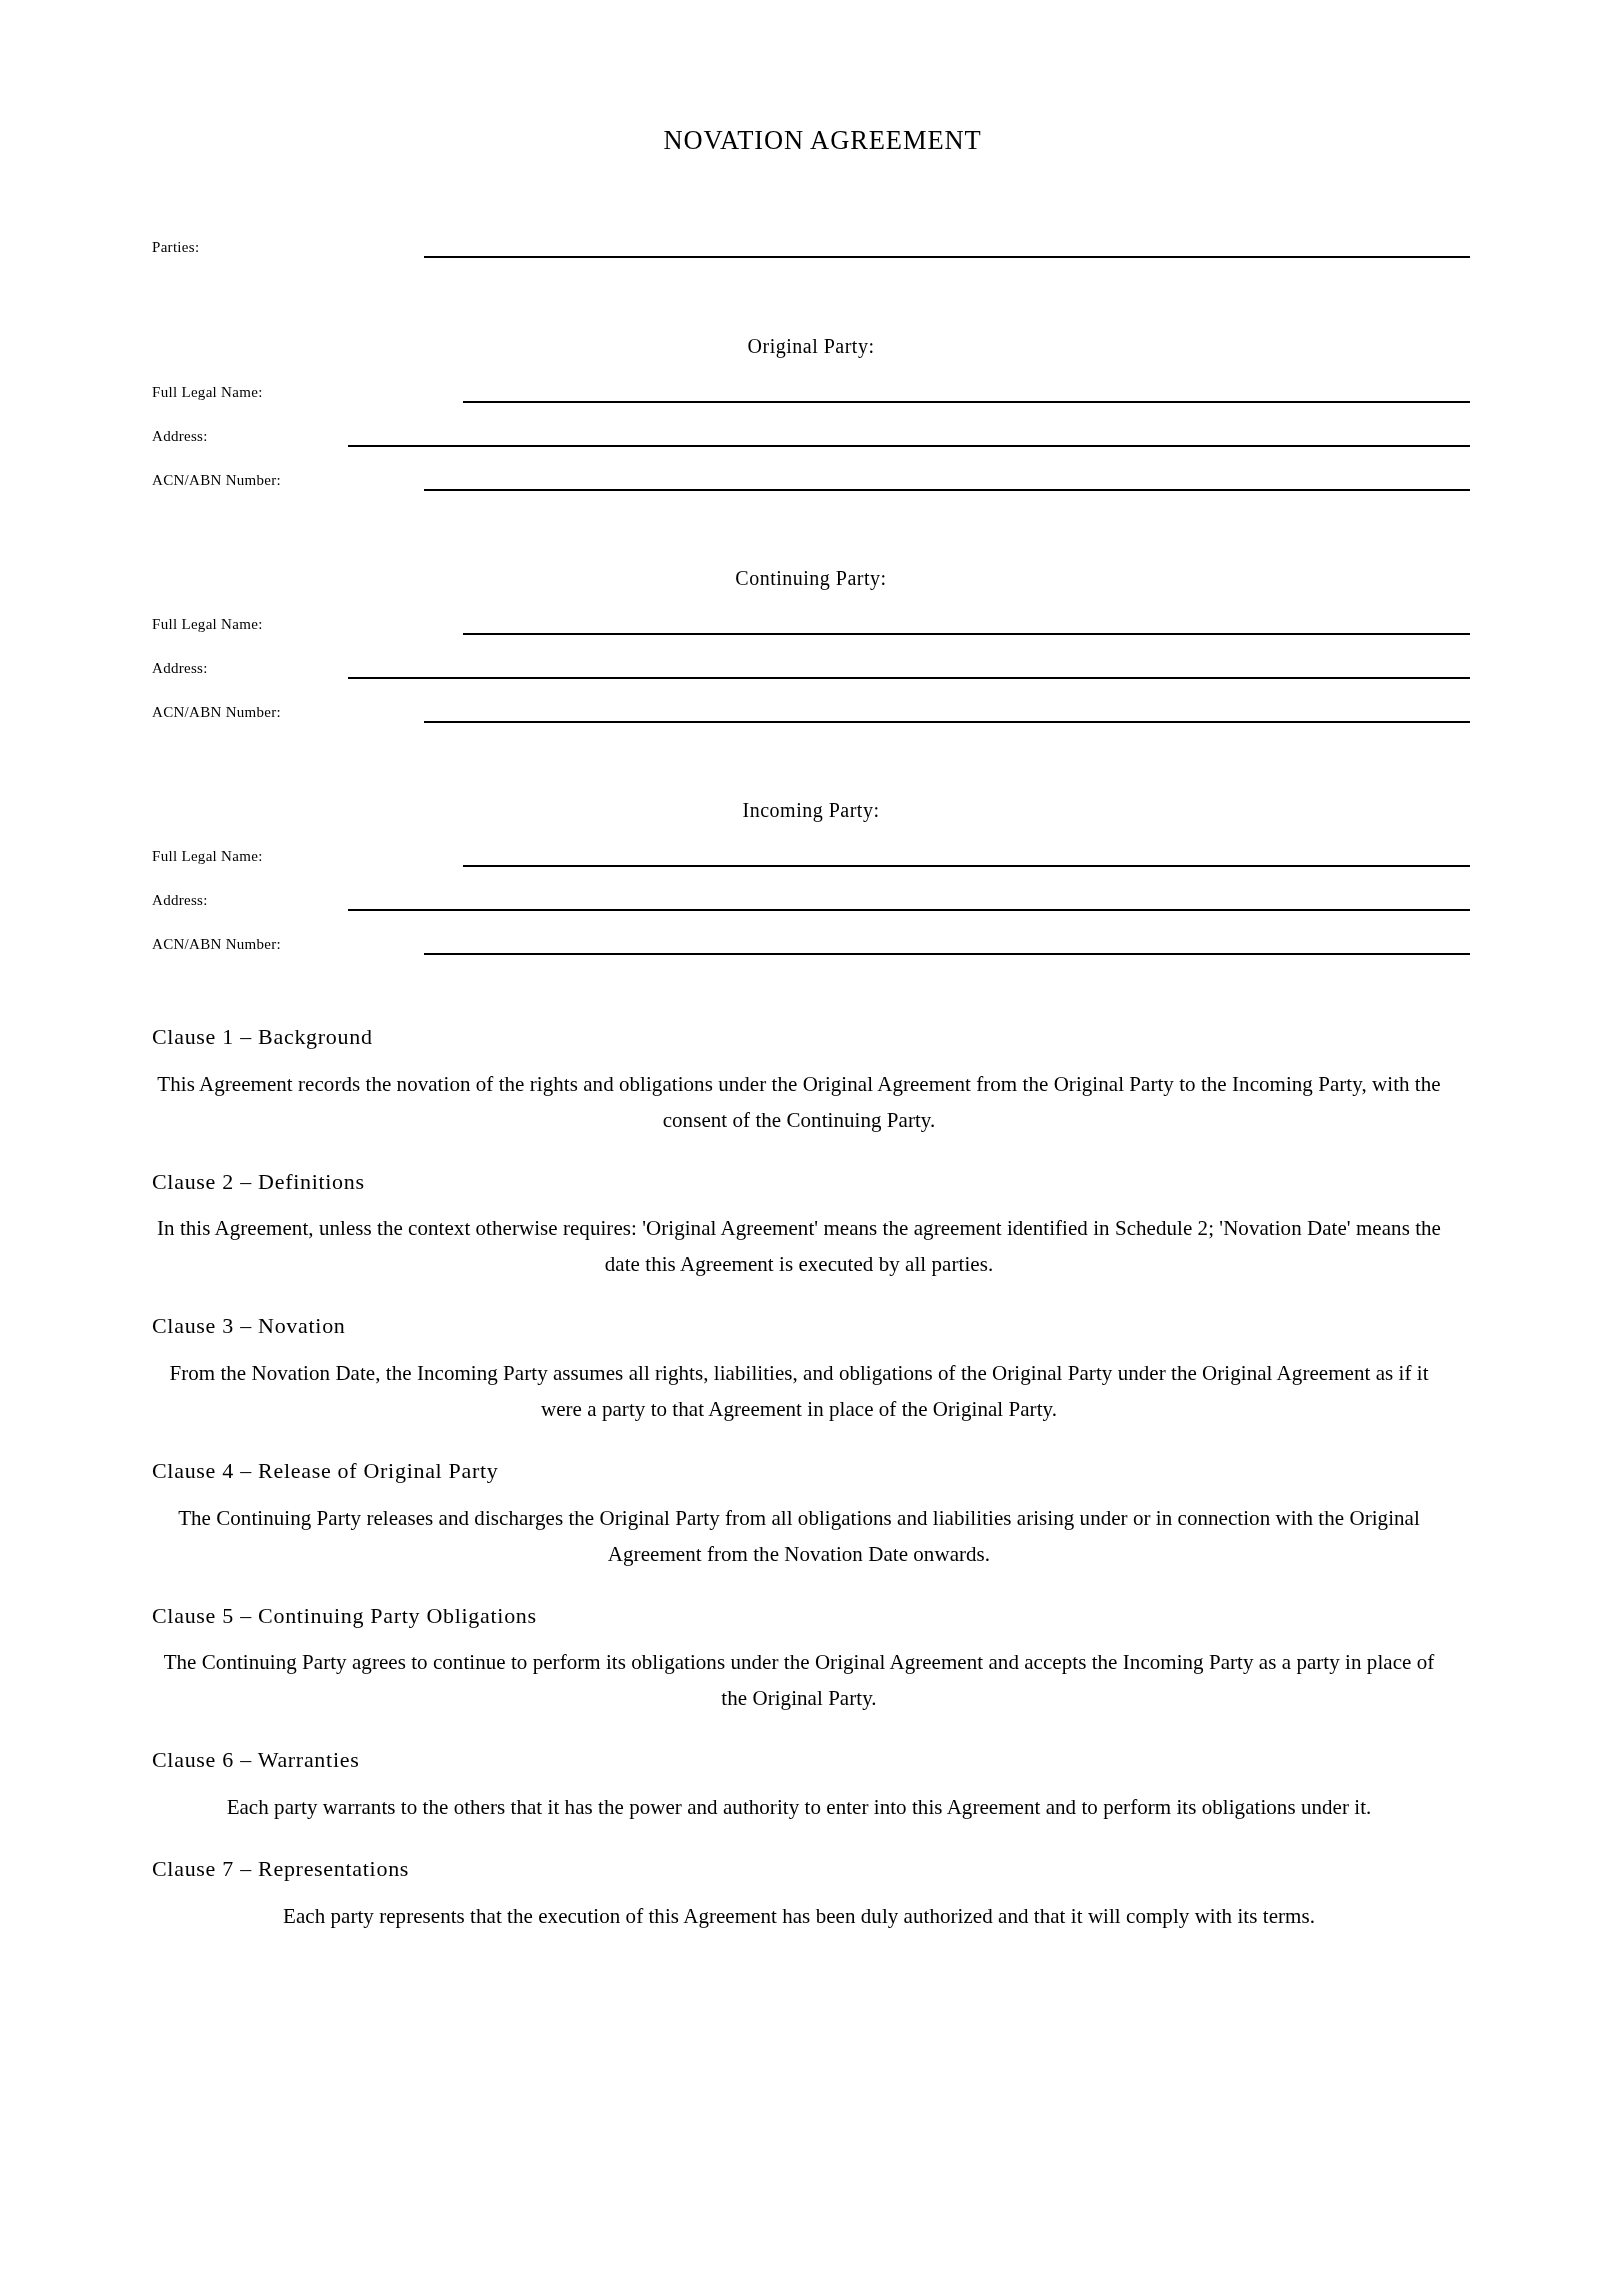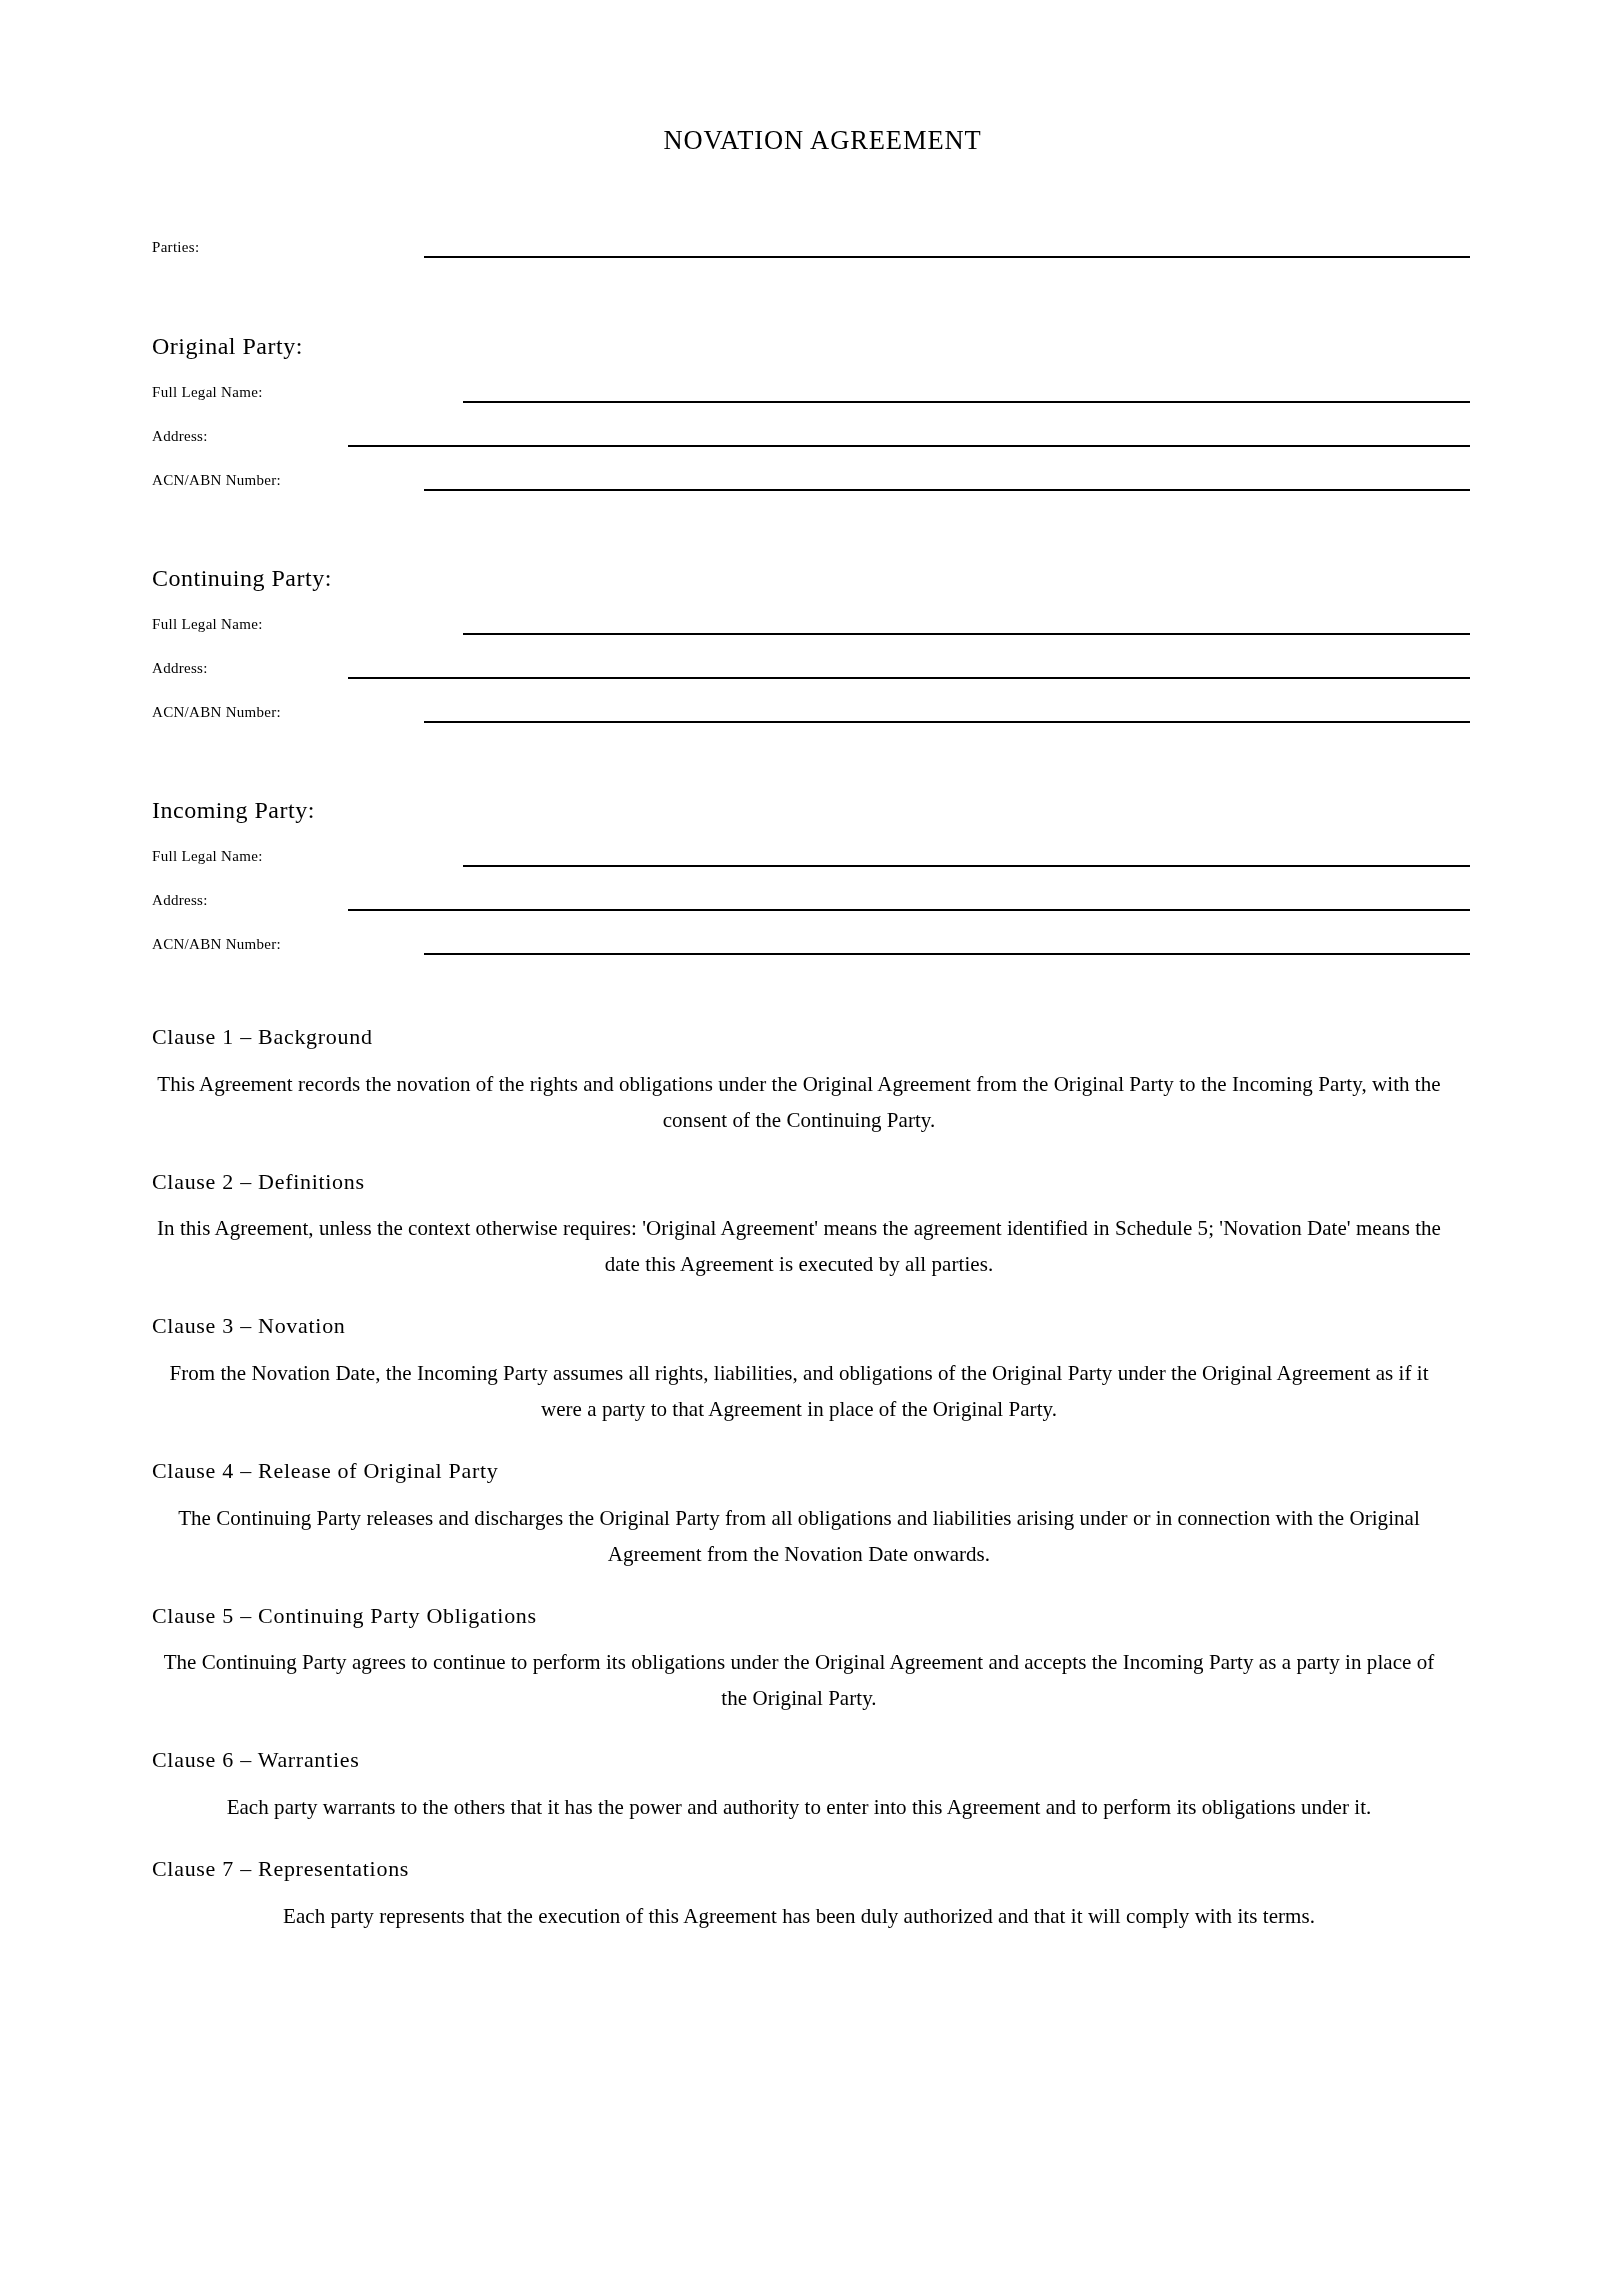--- a/index.html
+++ b/index.html
@@ -63,25 +63,26 @@
     border-bottom: 2.9px solid #000;
   }
 
   
   .rule-parties { left: 272px; }
   .rule-name    { left: 311px; }
   .rule-addr    { left: 196px; }
   .rule-acn     { left: 272px; }
 
   .block-title {
-    font-size: 24px;
+    font-size: 20px;
     line-height: 44px;
     letter-spacing: 0.5px;
     height: 44px;
     white-space: nowrap;
+    text-align: center;
   }
 
   .gap-lg { height: 57px; }
   .gap-block { height: 56px; }
 
   
   .clauses {
     position: absolute;
     left: 152px;
     top: 1022px;
@@ -186,21 +187,21 @@
 
   <div class="clauses">
 
     <div class="clause">
       <div class="clause-heading">Clause 1 – Background</div>
       <div class="clause-body">This Agreement records the novation of the rights and obligations under the Original Agreement from the Original Party to the Incoming Party, with the consent of the Continuing Party.</div>
     </div>
 
     <div class="clause">
       <div class="clause-heading">Clause 2 – Definitions</div>
-      <div class="clause-body">In this Agreement, unless the context otherwise requires: 'Original Agreement' means the agreement identified in Schedule 5; 'Novation Date' means the date this Agreement is executed by all parties.</div>
+      <div class="clause-body">In this Agreement, unless the context otherwise requires: 'Original Agreement' means the agreement identified in Schedule 2; 'Novation Date' means the date this Agreement is executed by all parties.</div>
     </div>
 
     <div class="clause">
       <div class="clause-heading">Clause 3 – Novation</div>
       <div class="clause-body">From the Novation Date, the Incoming Party assumes all rights, liabilities, and obligations of the Original Party under the Original Agreement as if it were a party to that Agreement in place of the Original Party.</div>
     </div>
 
     <div class="clause">
       <div class="clause-heading">Clause 4 – Release of Original Party</div>
       <div class="clause-body">The Continuing Party releases and discharges the Original Party from all obligations and liabilities arising under or in connection with the Original Agreement from the Novation Date onwards.</div>

